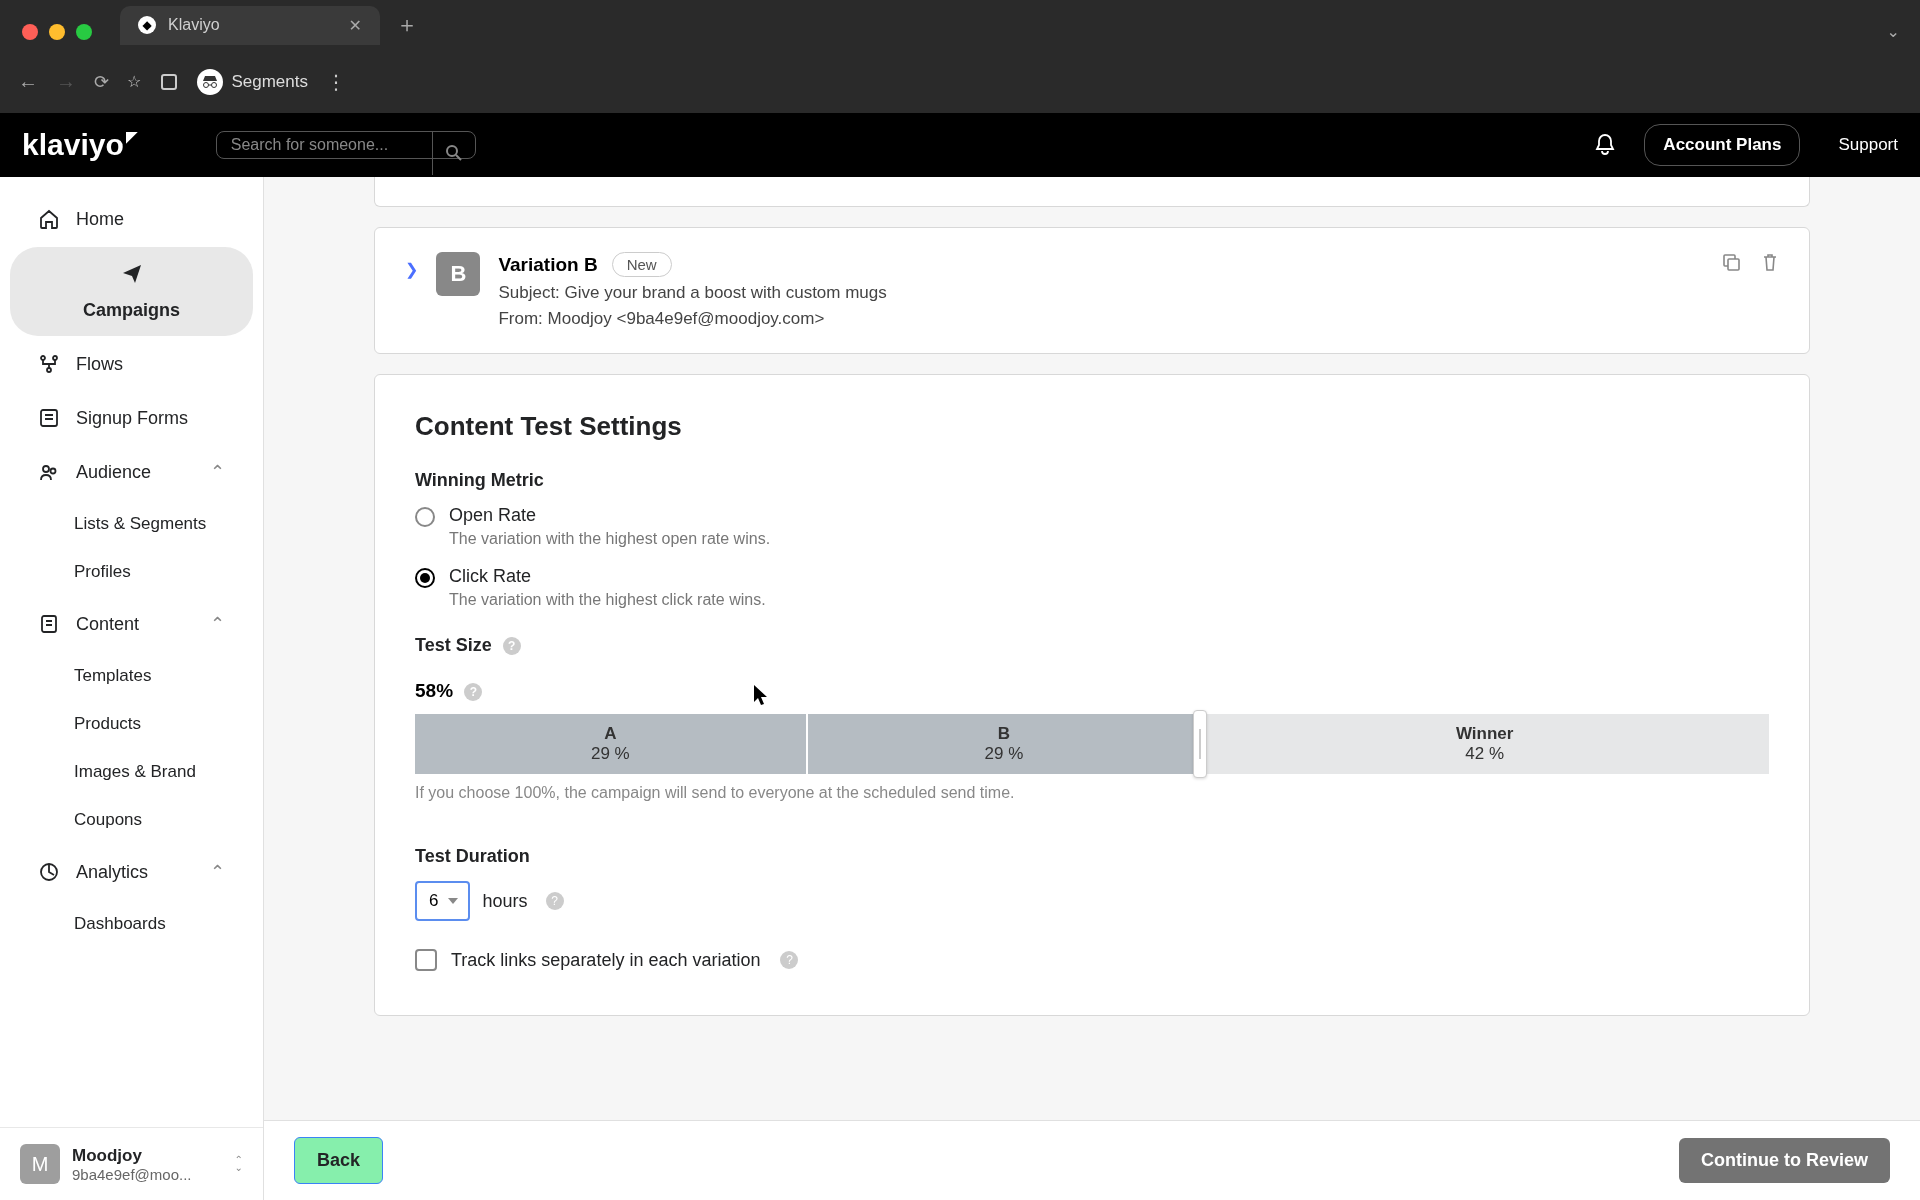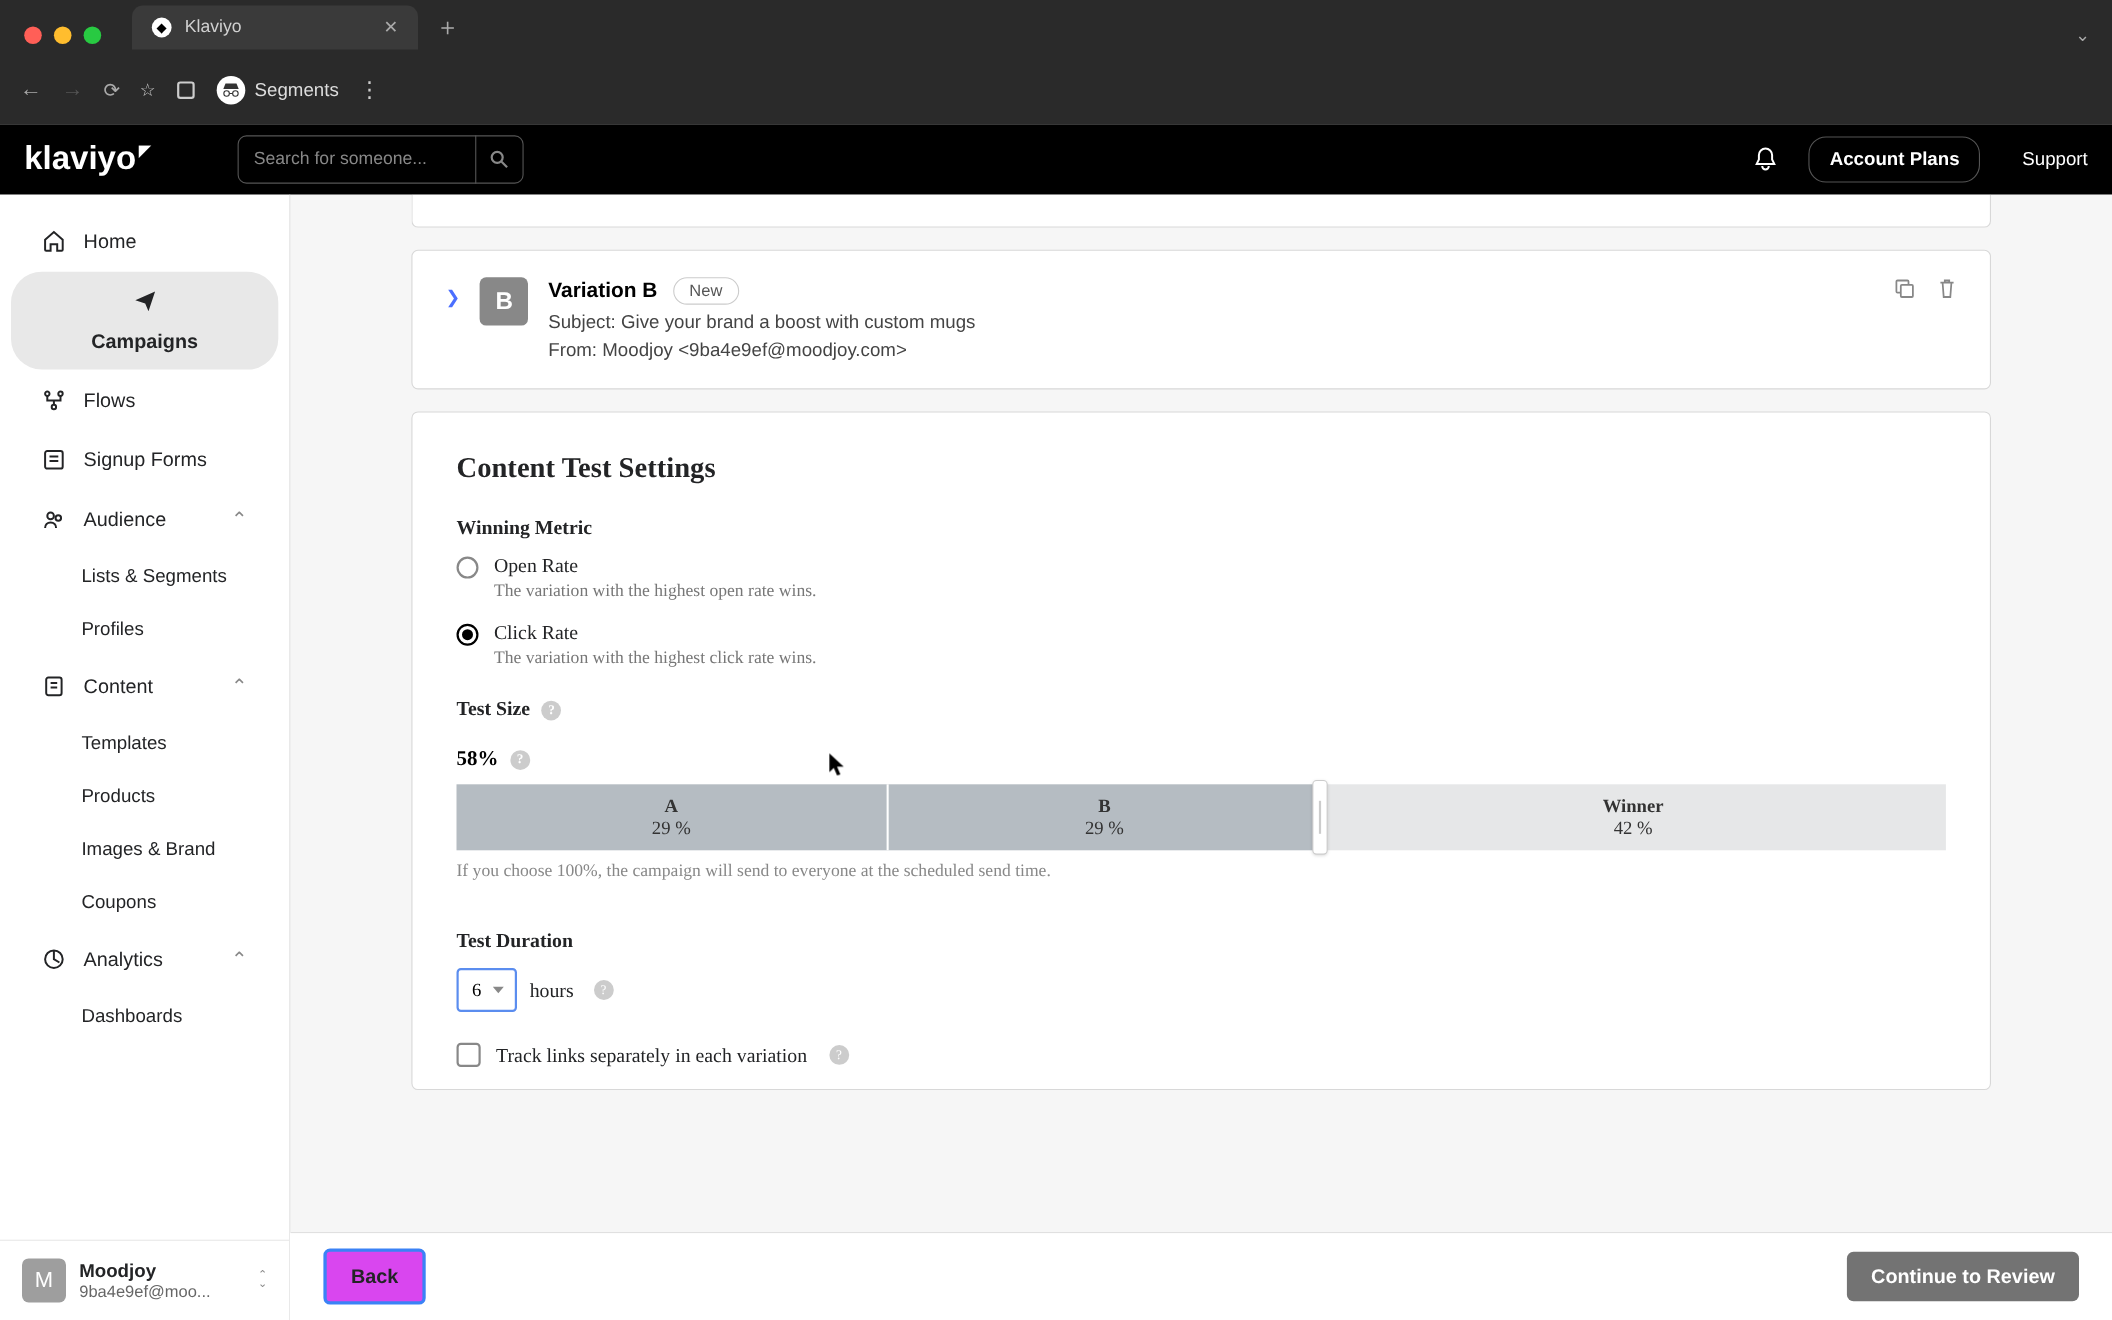--- a/index.html
+++ b/index.html
@@ -29,21 +29,21 @@
 .addr-right { display:flex; align-items:center; gap:18px; color:#ccc; }
 .incognito-badge { display:flex; align-items:center; gap:8px; color:#ddd; font-size:17px; }
 .incognito-icon { width:26px; height:26px; background:#fff; border-radius:50%; display:flex; align-items:center; justify-content:center; }
 .menu-dots { font-size:20px; }
 
 
 .app-header { background: #000; height: 64px; display: flex; align-items: center; padding: 0 22px; gap: 18px; }
 .logo { color: #fff; font-size: 30px; font-weight: 600; display:flex; align-items:flex-start; }
 .logo-mark { width:12px; height:12px; background:#fff; clip-path: polygon(0 0, 100% 0, 0 100%); margin-left:2px; margin-top:4px; }
 .header-search { margin-left: 60px; position:relative; }
-.header-search input { width: 260px; height: 44px; background: transparent; border: 1px solid #555; border-radius: 8px; padding: 0 44px 0 14px; color: #fff; font-size: 16px; }
+.header-search input { width: 260px; height: 28px; background: transparent; border: 1px solid #555; border-radius: 8px; padding: 0 44px 0 14px; color: #fff; font-size: 16px; }
 .header-search input::placeholder { color: #888; }
 .header-search .search-btn { position:absolute; right:0; top:0; width:44px; height:44px; border-left:1px solid #555; display:flex; align-items:center; justify-content:center; color:#888; }
 .header-spacer { flex:1; }
 .bell { color:#fff; font-size:20px; margin-right: 10px; }
 .account-plans-btn { border:1px solid #555; color:#fff; padding: 10px 18px; border-radius:16px; font-size:17px; font-weight:600; background:transparent; }
 .support-link { color:#fff; font-size:17px; margin-left:20px; }
 
 
 .body-wrap { display:flex; height: calc(1200px - 113px - 64px); }
 .sidebar { width: 264px; background:#fff; border-right:1px solid #e0e0e0; padding-top: 14px; flex-shrink:0; position:relative; }
@@ -65,21 +65,21 @@
 .var-chev { color:#4b6fff; font-size:16px; margin-top:8px; }
 .var-badge { width:44px; height:44px; background:#888; color:#fff; border-radius:6px; display:flex; align-items:center; justify-content:center; font-size:22px; font-weight:600; }
 .var-body { flex:1; }
 .var-title-row { display:flex; align-items:center; gap:14px; }
 .var-title { font-size:19px; font-weight:600; }
 .new-pill { border:1px solid #ccc; border-radius:14px; padding:3px 14px; font-size:15px; color:#555; }
 .var-line { font-size:17px; color:#444; margin-top:6px; }
 .var-actions { display:flex; gap:20px; color:#888; font-size:18px; }
 .var-action { cursor:pointer; }
 
-.settings-card { padding: 36px 40px 20px 40px; font-family: Liberation Serif, serif; }
+.settings-card { padding: 36px 40px 44px 40px; }
 .section-title { font-size:26px; font-weight:700; margin-bottom: 28px; color:#232426; }
 .label { font-size:18px; font-weight:700; margin-bottom:14px; color:#232426; }
 .help-q { display:inline-flex; width:18px; height:18px; border-radius:50%; background:#ccc; color:#fff; font-size:12px; align-items:center; justify-content:center; margin-left:6px; vertical-align:middle; }
 .radio-opt { display:flex; align-items:flex-start; gap:14px; margin-bottom:18px; }
 .radio { width:20px; height:20px; border-radius:50%; border:2px solid #888; flex-shrink:0; margin-top:2px; position:relative; }
 .radio.selected { border-color:#000; }
 .radio.selected::after { content:""; position:absolute; inset:3px; background:#000; border-radius:50%; }
 .radio-label { font-size:18px; color:#232426; }
 .radio-desc { font-size:16px; color:#777; margin-top:4px; }
 
@@ -102,21 +102,21 @@
 .dur-select::after { content:""; position:absolute; right:10px; top:50%; transform:translateY(-50%); border-left:5px solid transparent; border-right:5px solid transparent; border-top:6px solid #888; }
 .dur-unit { font-size:18px; color:#232426; }
 
 .track-row { display:flex; align-items:center; gap:14px; margin-top:28px; }
 .checkbox { width:22px; height:22px; border:2px solid #888; border-radius:4px; }
 .track-label { font-size:18px; color:#232426; }
 
 
 .footer-bar { position:fixed; left:264px; right:0; bottom:0; height:80px; background:#fff; border-top:1px solid #e0e0e0; display:flex; align-items:center; padding:0 30px; }
 .btn { padding:12px 22px; border-radius:6px; font-size:18px; font-weight:600; cursor:pointer; }
-.btn-secondary { background:#d946ef; border:3px solid #3b82f6; color:#232426; }
+.btn-secondary { background:#86efac; border:1px solid #3b82f6; color:#232426; }
 .btn-primary { background:#737373; color:#fff; border:none; margin-left:auto; }
 
 .cursor { position:fixed; left:753px; top:684px; pointer-events:none; font-size:18px; color:#000; }
 
 
 .partial-card { height: 30px; border-top:none; border-radius: 0 0 6px 6px; margin-top:0; }
 
 svg { display:block; }
 </style>
 </head>

